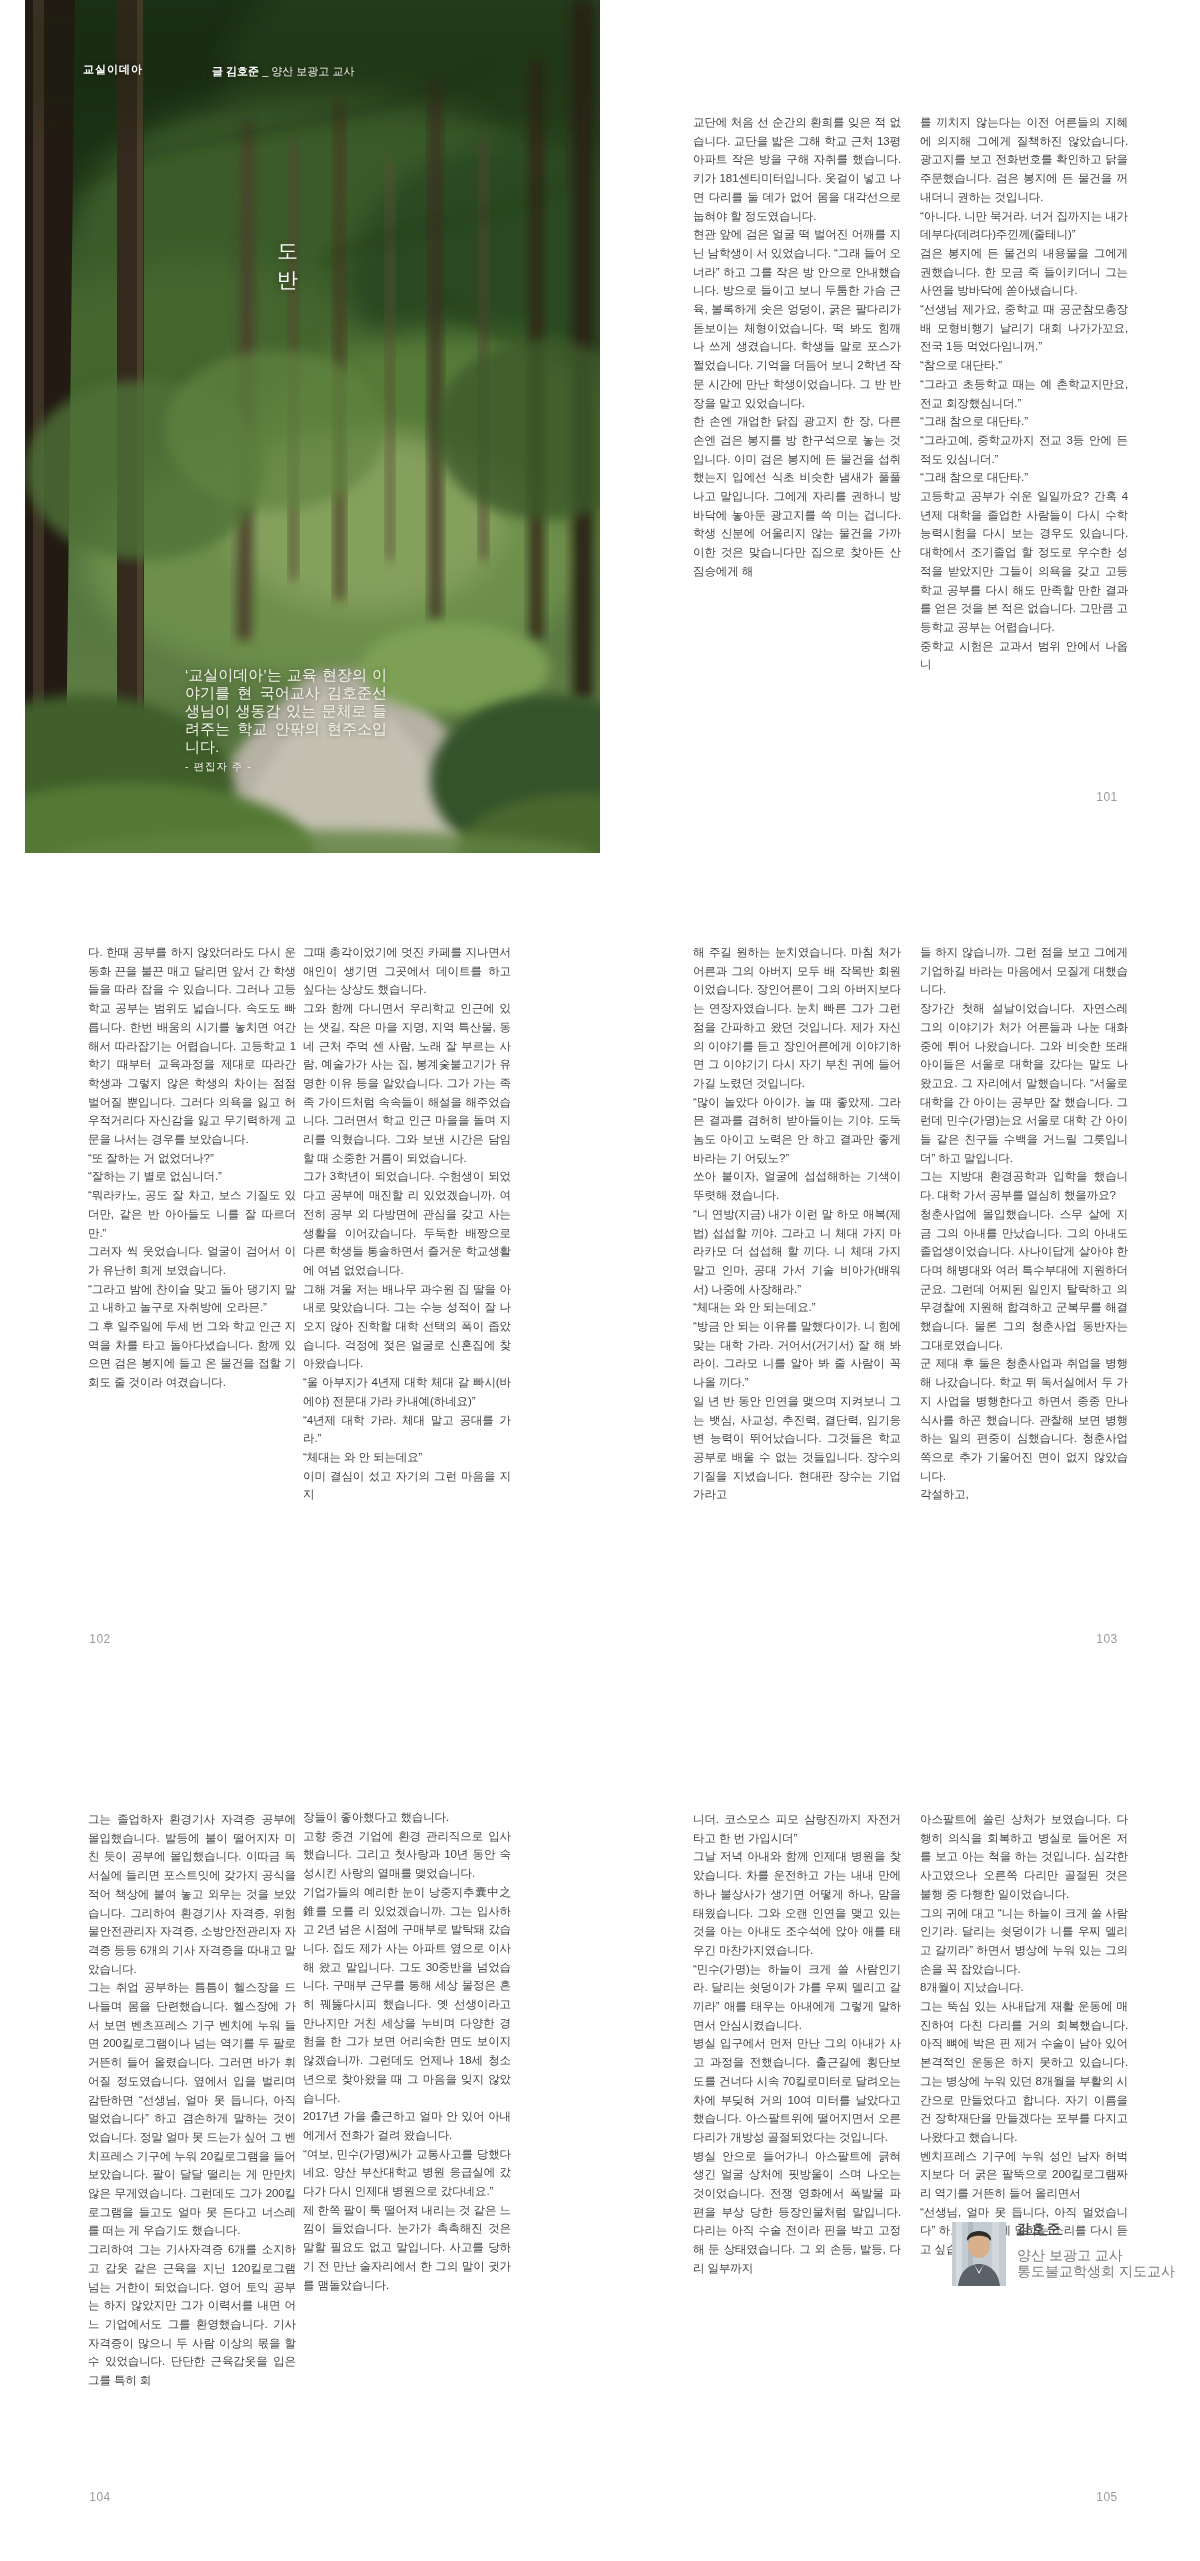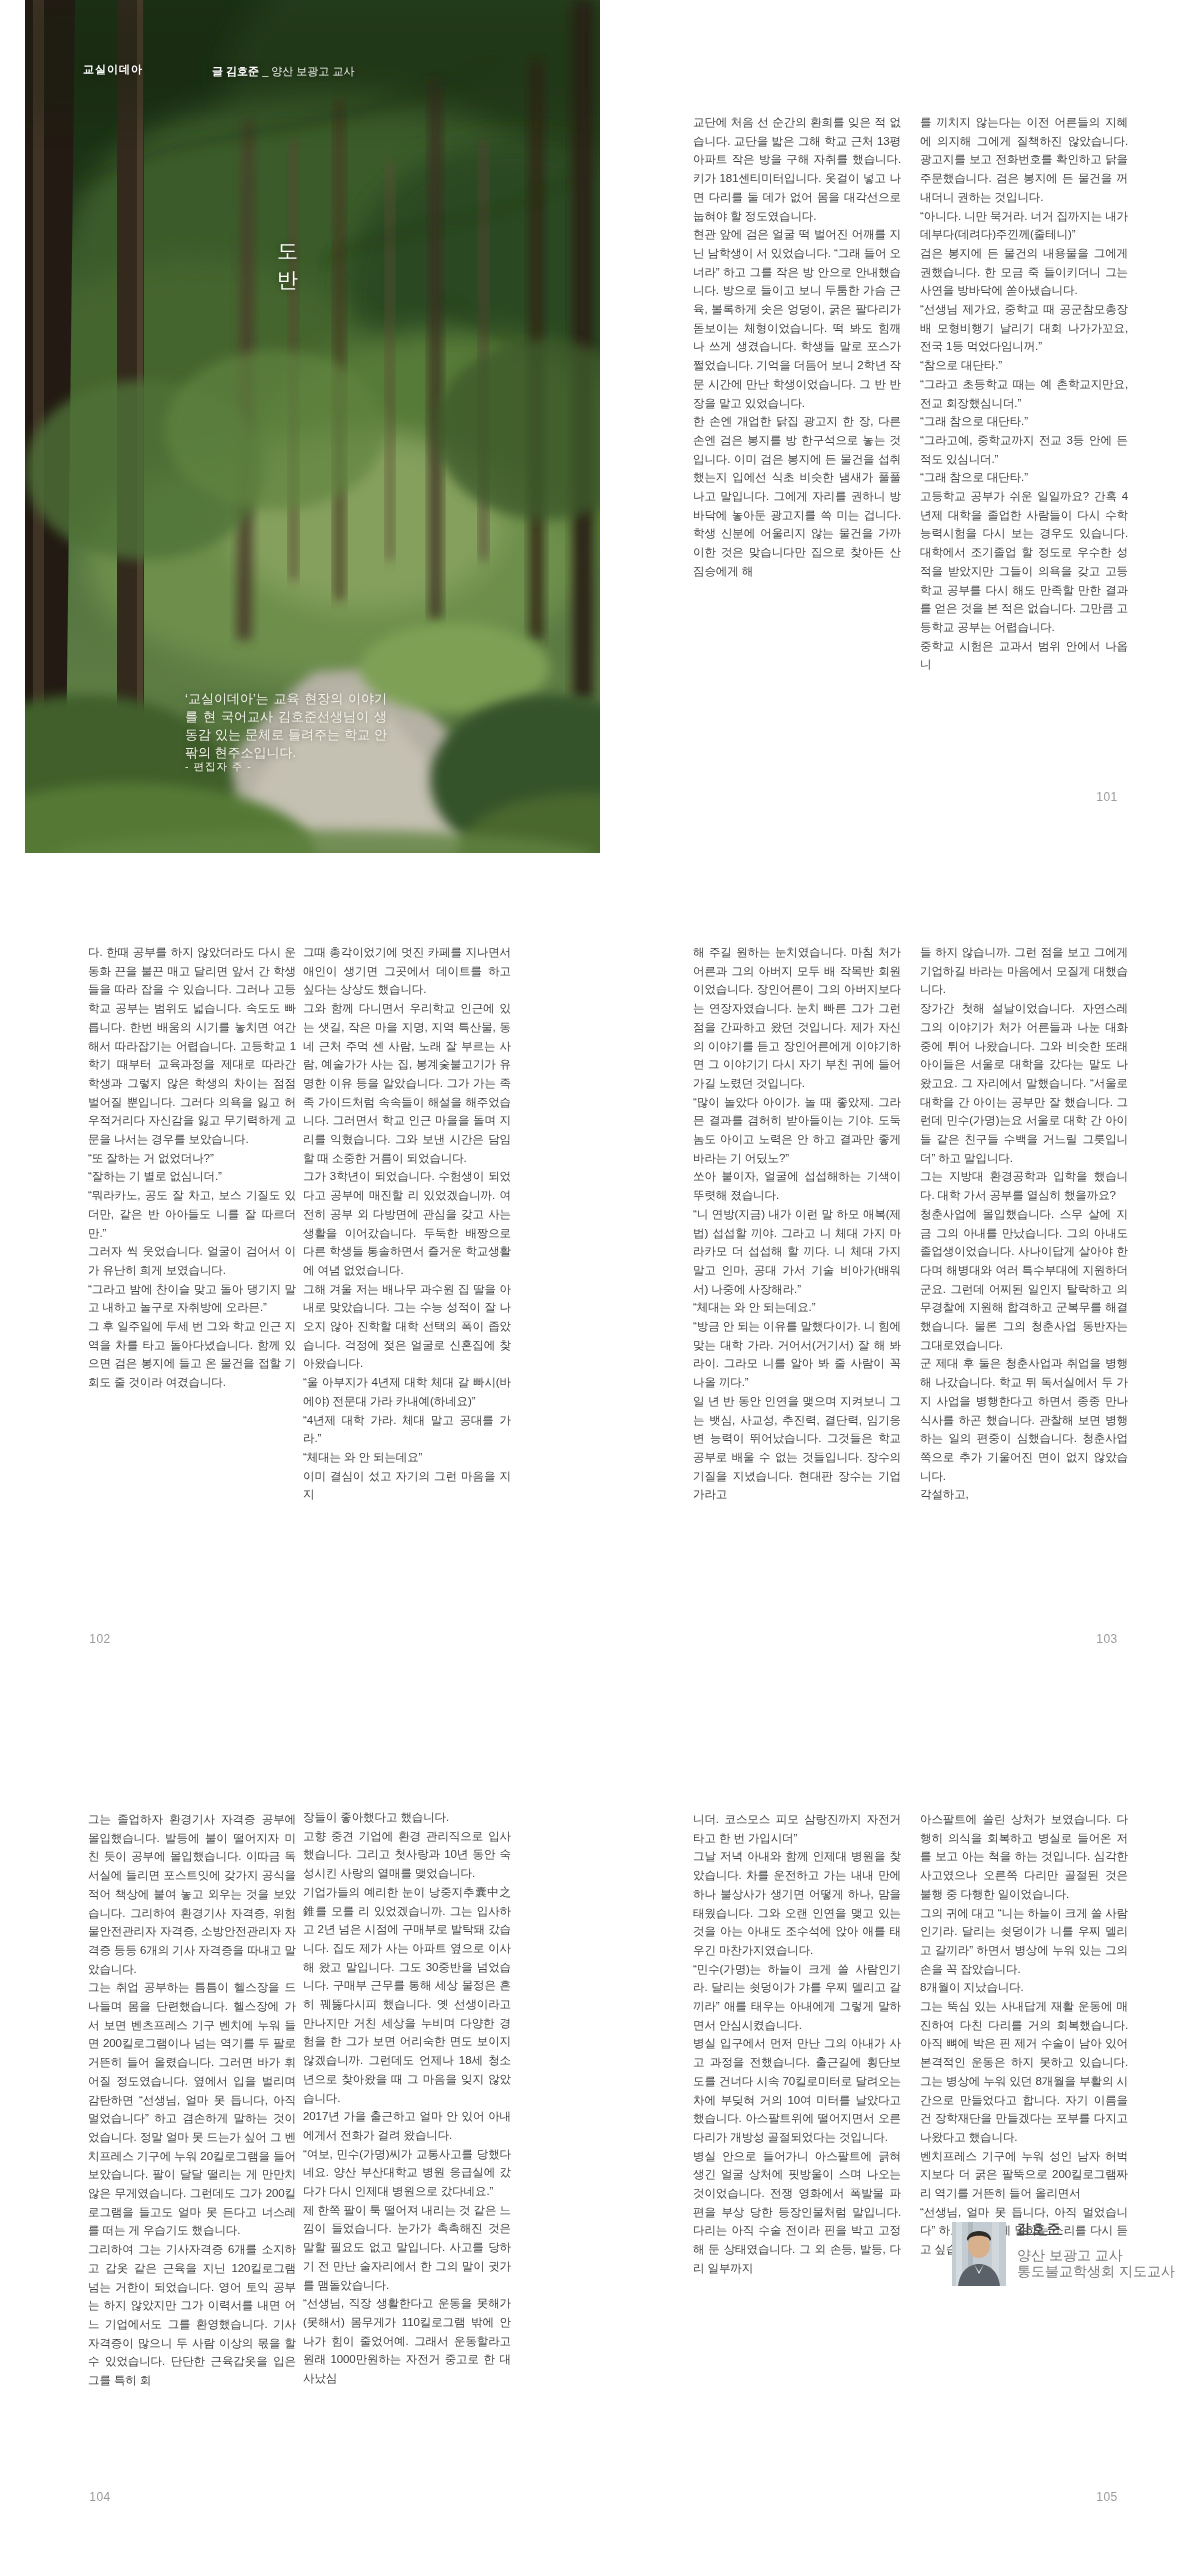--- a/index.html
+++ b/index.html
@@ -22,24 +22,23 @@
   .photo-page{left:25px;top:0;width:575px;height:853px;overflow:hidden;background:#4d7c0f;}
   .photo-page svg{display:block;width:575px;height:853px;}
   .overlay{position:absolute;color:#ffffff;text-shadow:0 0 6px rgba(0,0,0,.45);}
   .kicker{left:58px;top:62px;font-size:11px;font-weight:bold;letter-spacing:1px;}
   .byline{left:187px;top:64px;font-size:11px;}
   .byline .who{font-weight:bold;}
   .byline .where{opacity:.92;}
   .vtitle{left:252px;top:236px;font-size:21px;line-height:29px;letter-spacing:2px;}
   .vtitle span{display:block;text-align:center;}
   .caption{
-    left:160px;top:666px;width:202px;font-size:13px;line-height:18px;
+    left:160px;top:666px;width:202px;font-size:15px;line-height:18px;
     color:#f4f2ea;text-align:justify;word-break:break-all;
     text-shadow:0 0 5px rgba(40,50,35,.55);
-    margin-top:24px;
   }
   .caption-credit{
     left:160px;top:728px;width:202px;text-align:left;font-size:10.5px;
     color:#f4f2ea;text-shadow:0 0 5px rgba(40,50,35,.55);letter-spacing:1px;margin-top:32px;
   }
   
   .author-photo{left:952px;top:2222px;width:54px;height:64px;overflow:hidden;}
   .author-name{left:1017px;top:2220px;font-size:13px;font-weight:bold;color:#4a4a4a;letter-spacing:2px;text-decoration:underline;}
   .author-role{left:1017px;top:2248px;font-size:14px;line-height:15.5px;color:#7a7a7a;}
 </style>
@@ -185,21 +184,20 @@
     <p>그는 취업 공부하는 틈틈이 헬스장을 드나들며 몸을 단련했습니다. 헬스장에 가서 보면 벤츠프레스 기구 벤치에 누워 들면 200킬로그램이나 넘는 역기를 두 팔로 거뜬히 들어 올렸습니다. 그러면 바가 휘어질 정도였습니다. 옆에서 입을 벌리며 감탄하면 “선생님, 얼마 못 듭니다, 아직 멀었습니다” 하고 겸손하게 말하는 것이었습니다. 정말 얼마 못 드는가 싶어 그 벤치프레스 기구에 누워 20킬로그램을 들어 보았습니다. 팔이 달달 떨리는 게 만만치 않은 무게였습니다. 그런데도 그가 200킬로그램을 들고도 얼마 못 든다고 너스레를 떠는 게 우습기도 했습니다.</p>
     <p>그리하여 그는 기사자격증 6개를 소지하고 갑옷 같은 근육을 지닌 120킬로그램 넘는 거한이 되었습니다. 영어 토익 공부는 하지 않았지만 그가 이력서를 내면 어느 기업에서도 그를 환영했습니다. 기사 자격증이 많으니 두 사람 이상의 몫을 할 수 있었습니다. 단단한 근육갑옷을 입은 그를 특히 회</p>
   </div>
 <div class="abs col" style="left:303px;top:1808px;">
     <p>장들이 좋아했다고 했습니다.</p>
     <p>고향 중견 기업에 환경 관리직으로 입사했습니다. 그리고 첫사랑과 10년 동안 숙성시킨 사랑의 열매를 맺었습니다.</p>
     <p>기업가들의 예리한 눈이 낭중지추囊中之錐를 모를 리 있었겠습니까. 그는 입사하고 2년 넘은 시점에 구매부로 발탁돼 갔습니다. 집도 제가 사는 아파트 옆으로 이사해 왔고 말입니다. 그도 30중반을 넘었습니다. 구매부 근무를 통해 세상 물정은 흔히 꿰뚫다시피 했습니다. 옛 선생이라고 만나지만 거친 세상을 누비며 다양한 경험을 한 그가 보면 어리숙한 면도 보이지 않겠습니까. 그런데도 언제나 18세 청소년으로 찾아왔을 때 그 마음을 잊지 않았습니다.</p>
     <p>2017년 가을 출근하고 얼마 안 있어 아내에게서 전화가 걸려 왔습니다.</p>
     <p>“여보, 민수(가명)씨가 교통사고를 당했다네요. 양산 부산대학교 병원 응급실에 갔다가 다시 인제대 병원으로 갔다네요.”</p>
     <p>제 한쪽 팔이 툭 떨어져 내리는 것 같은 느낌이 들었습니다. 눈가가 촉촉해진 것은 말할 필요도 없고 말입니다. 사고를 당하기 전 만난 술자리에서 한 그의 말이 귓가를 맴돌았습니다.</p>
-    <p>“선생님, 직장 생활한다고 운동을 못해가(못해서) 몸무게가 110킬로그램 밖에 안 나가 힘이 줄었어예. 그래서 운동할라고 원래 1000만원하는 자전거 중고로 한 대 사났심</p>
   </div>
 <div class="abs pagenum" style="left:70px;top:2490px;">104</div>
 
 <div class="abs col" style="left:693px;top:1810px;">
     <p>니더. 코스모스 피모 삼랑진까지 자전거 타고 한 번 가입시더”</p>
     <p>그날 저녁 아내와 함께 인제대 병원을 찾았습니다. 차를 운전하고 가는 내내 만에 하나 불상사가 생기면 어떻게 하나, 맘을 태웠습니다. 그와 오랜 인연을 맺고 있는 것을 아는 아내도 조수석에 앉아 애를 태우긴 마찬가지였습니다.</p>
     <p>“민수(가명)는 하늘이 크게 쓸 사람인기라. 달리는 쇳덩이가 갸를 우찌 델리고 갈끼라” 애를 태우는 아내에게 그렇게 말하면서 안심시켰습니다.</p>
     <p>병실 입구에서 먼저 만난 그의 아내가 사고 과정을 전했습니다. 출근길에 횡단보도를 건너다 시속 70킬로미터로 달려오는 차에 부딪혀 거의 10여 미터를 날았다고 했습니다. 아스팔트위에 떨어지면서 오른 다리가 개방성 골절되었다는 것입니다.</p>
     <p>병실 안으로 들어가니 아스팔트에 긁혀 생긴 얼굴 상처에 핏방울이 스며 나오는 것이었습니다. 전쟁 영화에서 폭발물 파편을 부상 당한 등장인물처럼 말입니다. 다리는 아직 수술 전이라 핀을 박고 고정해 둔 상태였습니다. 그 외 손등, 발등, 다리 일부까지</p>
   </div>

